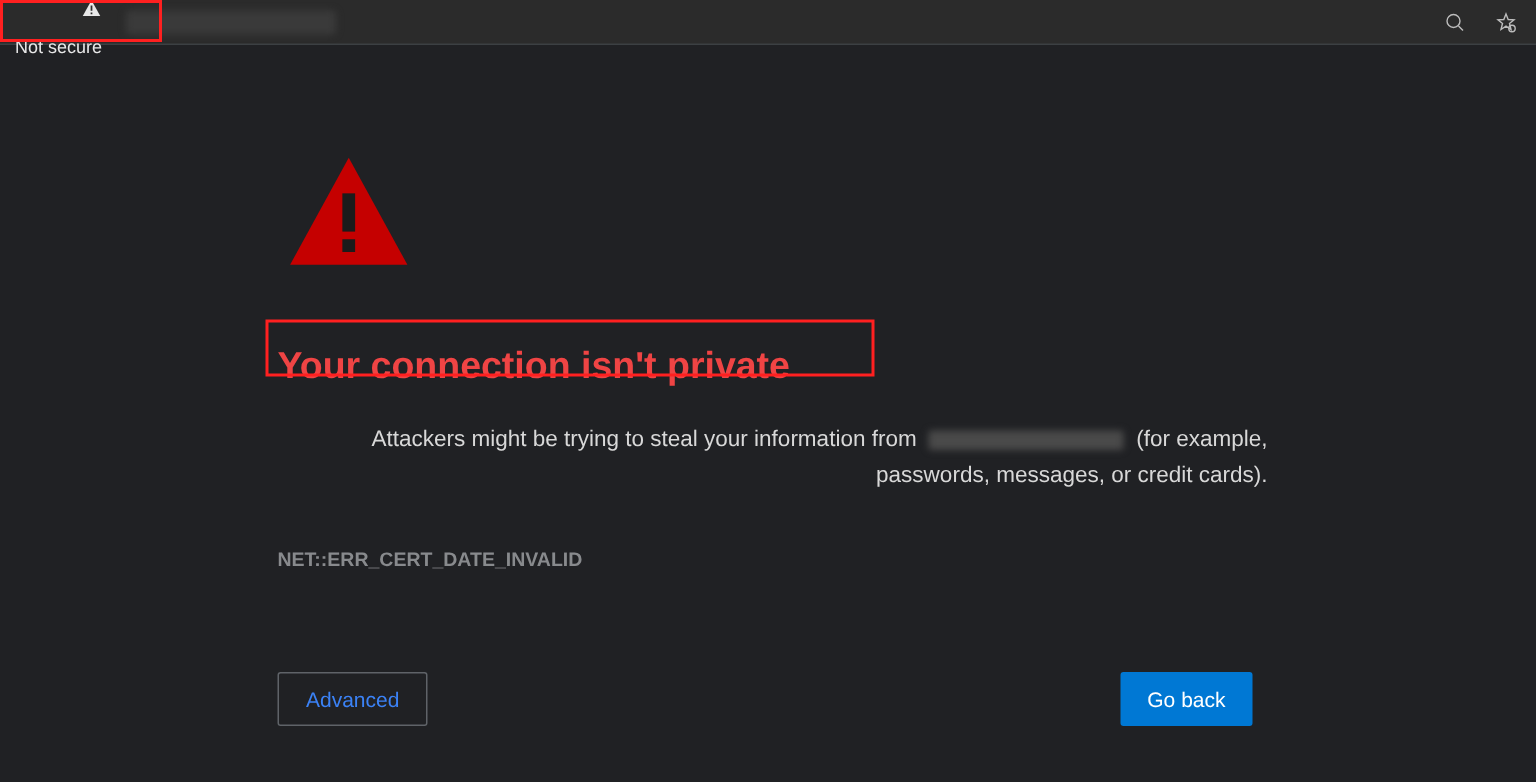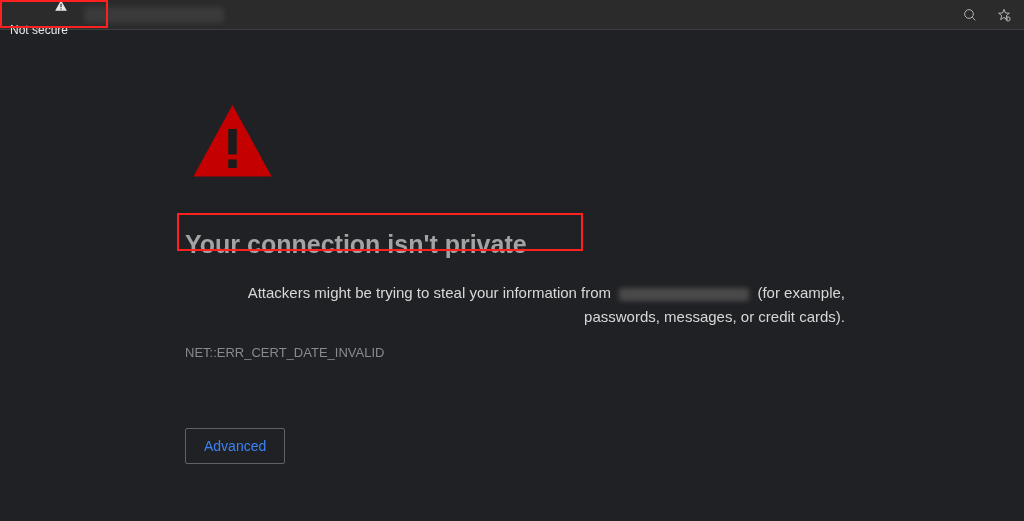--- a/index.html
+++ b/index.html
@@ -94,44 +94,45 @@
       left: 190px;
     }
     .warn-tri svg {
       width: 85px;
       height: 85px;
     }
     .title {
       margin-top: 130px;
       font-size: 25px;
       font-weight: 700;
-      color: #a3a3a3;
+      color: #ef4444;
     }
     .desc {
       margin-top: 22px;
       font-size: 15px;
       line-height: 1.6;
       color: #d8d8d8;
       max-width: 660px;
       text-align: right;
     }
     .host-blur {
       display: inline-block;
       width: 130px;
       height: 13px;
       background: #4a4a4a;
       filter: blur(2.5px);
       border-radius: 2px;
       vertical-align: middle;
       margin: 0 4px;
     }
     .err-code {
-      margin-top: 16px;
+      margin-top: 36px;
       font-size: 13px;
       color: #888a8d;
+      font-weight: bold;
     }
     .btn-row {
       margin-top: 68px;
       display: flex;
       align-items: center;
       width: 650px;
     }
     .btn {
       height: 36px;
       padding: 0 18px;
@@ -200,14 +201,15 @@
   <p class="desc">
     <span>Attackers might be trying to steal your information from</span>
     <span class="host-blur"></span>
     <span>(for example, passwords, messages, or credit cards).</span>
   </p>
 
   <div class="err-code">NET::ERR_CERT_DATE_INVALID</div>
 
   <div class="btn-row">
     <button class="btn btn-adv">Advanced</button>
+    <button class="btn btn-back">Go back</button>
   </div>
 </div>
 
 </body></html>

